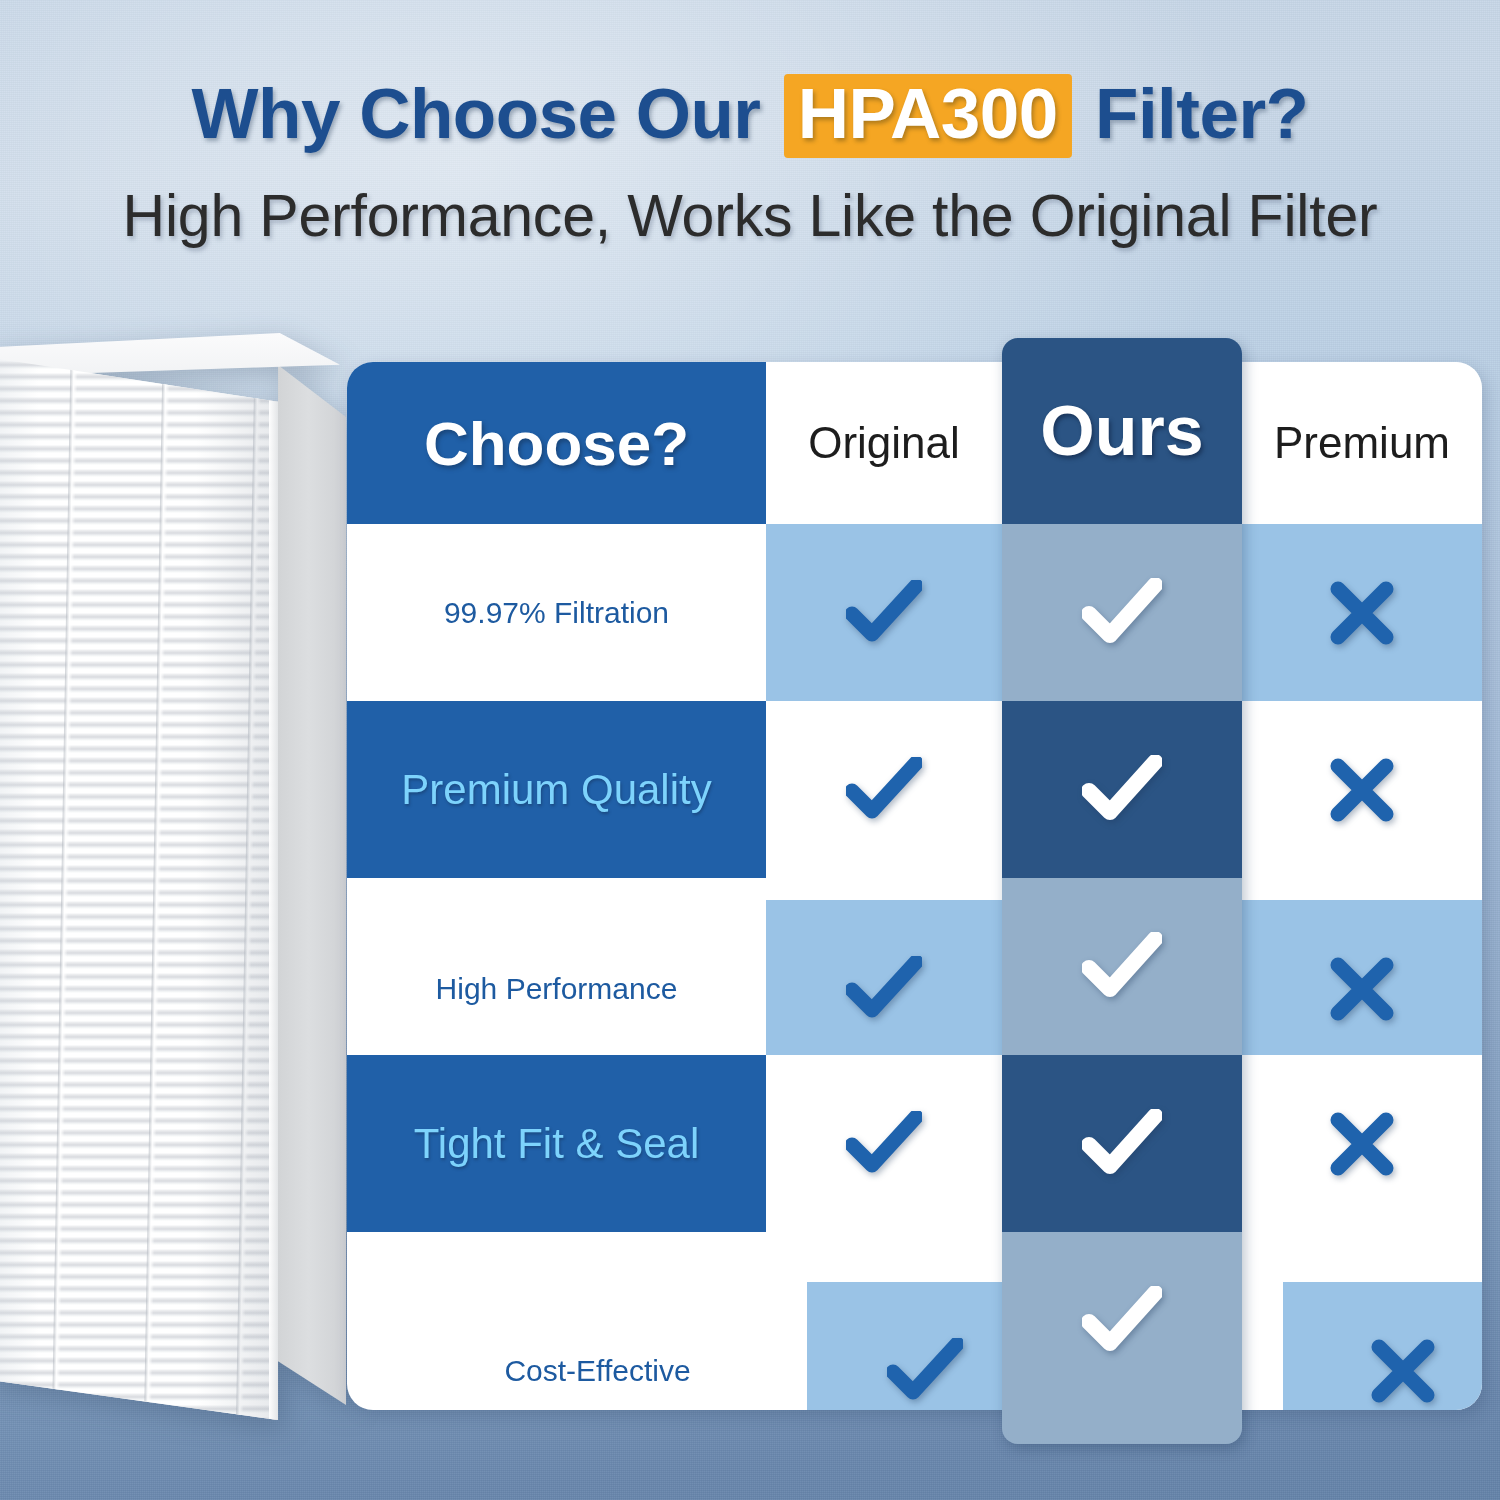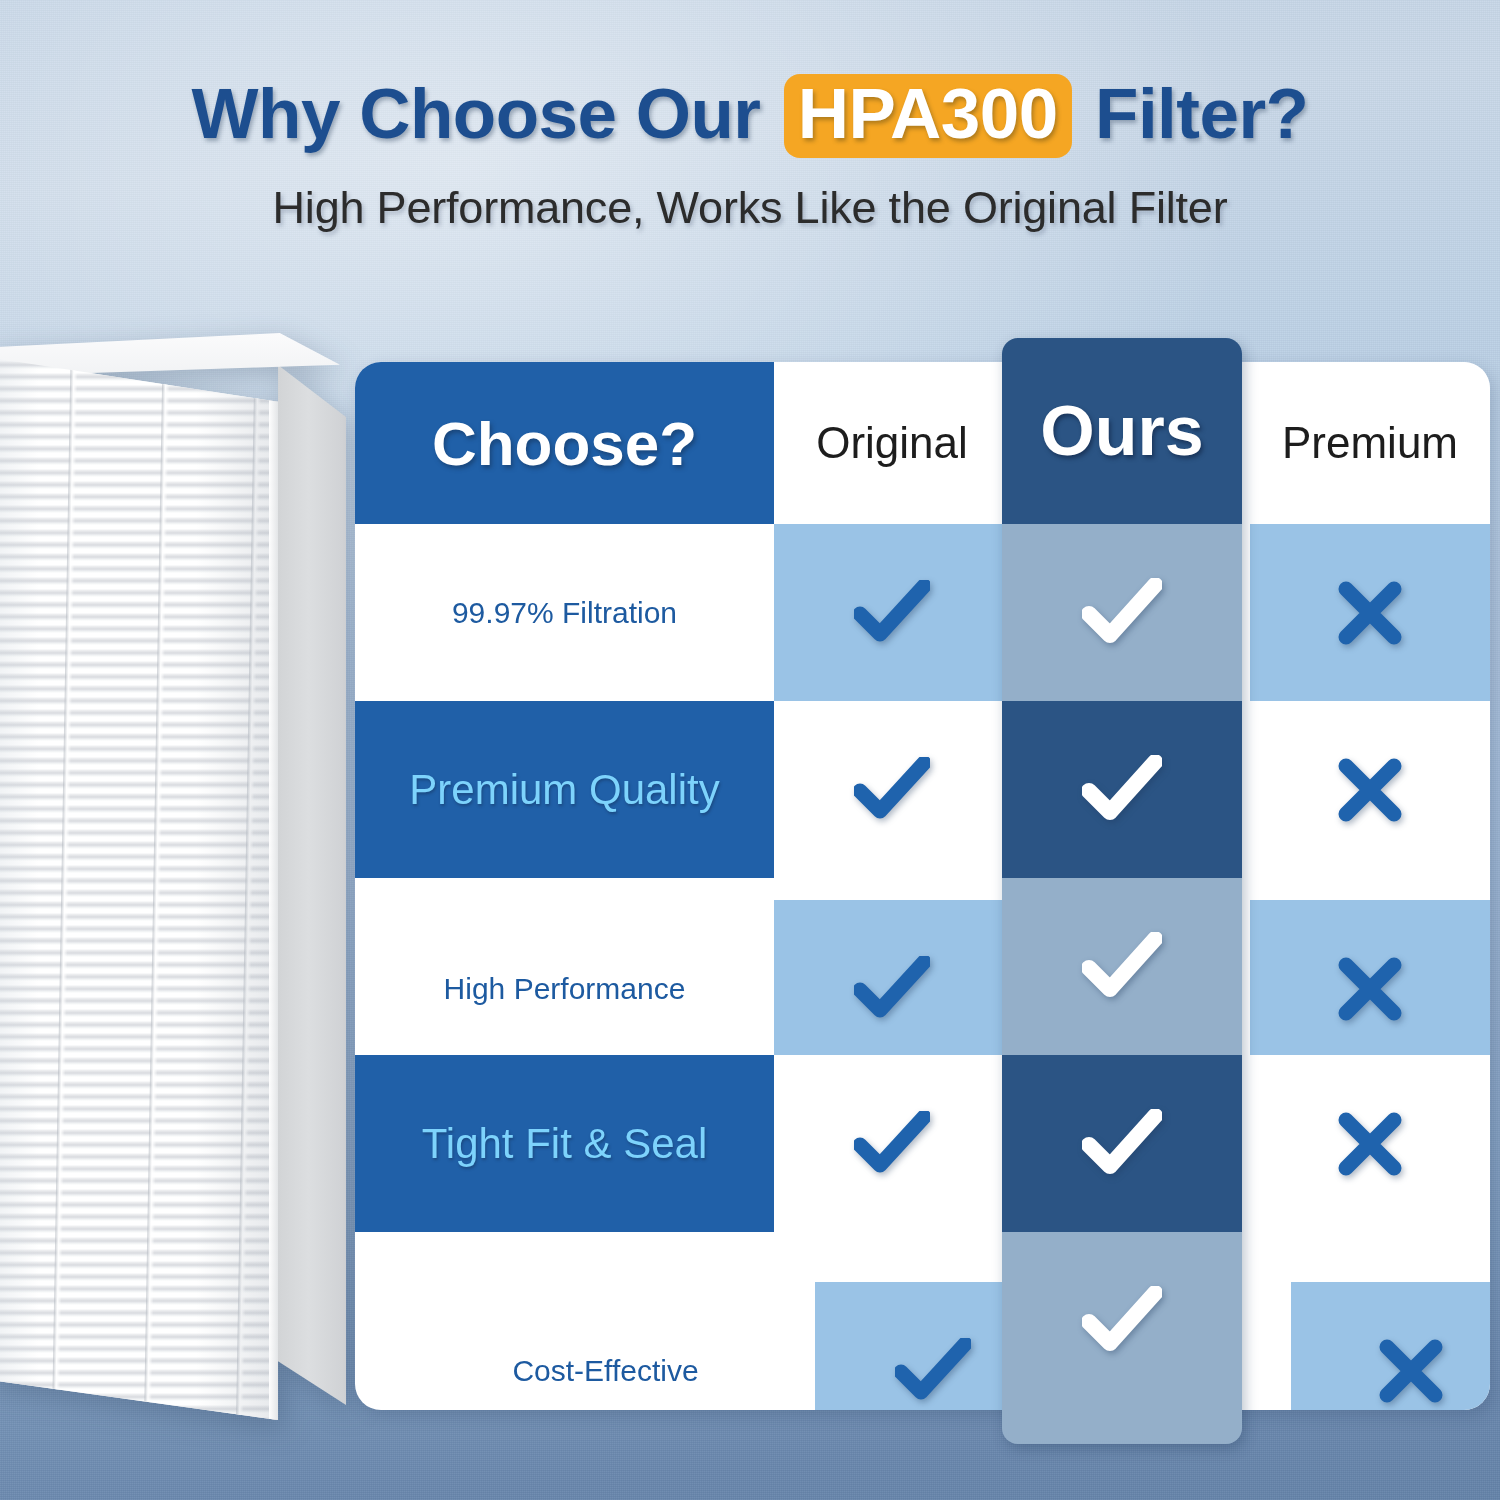--- a/index.html
+++ b/index.html
@@ -58,28 +58,28 @@
     color: #1d4e8f;
     letter-spacing: -0.5px;
     line-height: 1.06;
     white-space: nowrap;
     text-shadow: 2px 3px 4px rgba(70,90,115,.45);
   }
   .title .badge {
     display: inline-block;
     background: #f5a623;
     color: #ffffff;
-    border-radius: 16px;
+    border-radius: 4px;
     padding: 2px 14px 7px 14px;
     margin: 0 4px;
     text-shadow: 2px 3px 4px rgba(90,70,20,.45);
   }
   .subtitle {
     margin-top: 24px;
-    font-size: 45px;
+    font-size: 59px;
     color: #2c2c2c;
     letter-spacing: -0.2px;
     white-space: nowrap;
     text-shadow: 2px 3px 4px rgba(80,95,120,.35);
   }
 
   
   .filter-wrap {
     position: absolute;
     left: -14px;
@@ -155,21 +155,20 @@
   
   .table {
     position: absolute;
     left: 347px;
     top: 362px;
     width: 1135px;
     height: 1048px;
     border-radius: 26px;
     z-index: 5;
     box-shadow: 4px 6px 16px rgba(40,65,100,.22);
-    margin-left: 8px;
   }
   .table-clip {
     position: absolute;
     inset: 0;
     border-radius: 26px;
     overflow: hidden;
     background: #ffffff;
   }
   .row {
     position: absolute;

